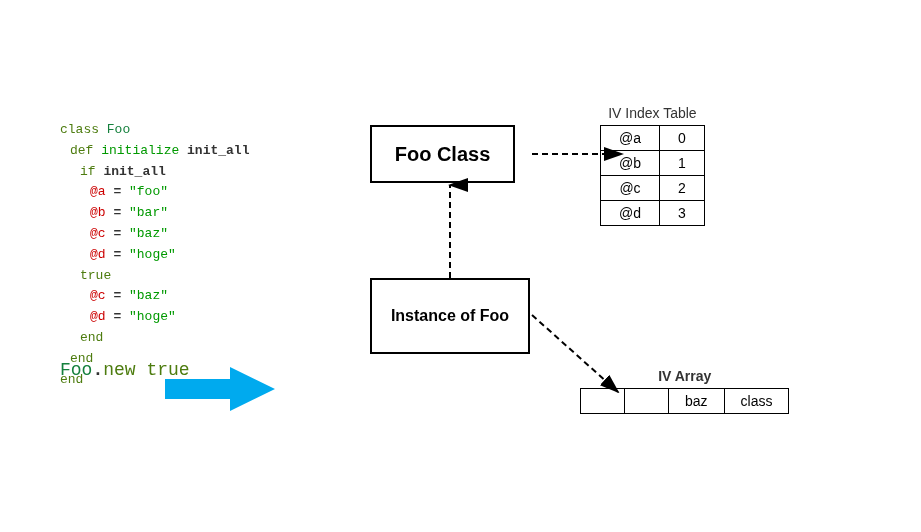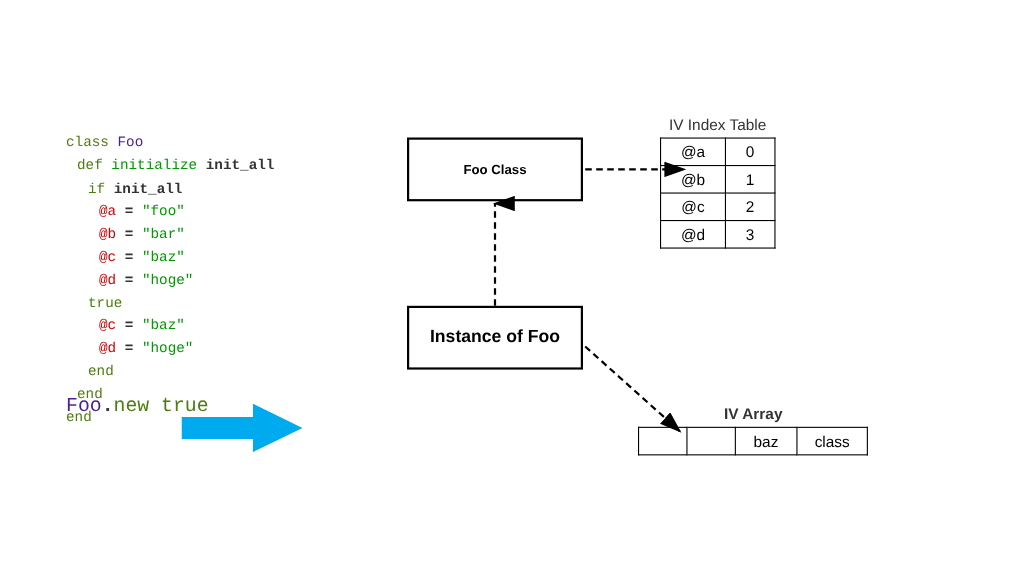--- a/index.html
+++ b/index.html
@@ -16,21 +16,21 @@
     #code-section {
       position: absolute;
       left: 60px;
       top: 120px;
       font-size: 13px;
       line-height: 1.6;
     }
     .code-blue { color: #4d7c0f; }
     .code-green { color: #009900; }
     .code-red { color: #cc0000; }
-    .code-teal { color: #4c1d95; }
+    .code-teal { color: #15803d; }
     .code-default { color: #333; font-weight: bold; }
     .code-indent1 { margin-left: 10px; }
     .code-indent2 { margin-left: 20px; }
     .code-indent3 { margin-left: 30px; }
 
     
     #bottom-code {
       position: absolute;
       left: 60px;
       top: 355px;
@@ -46,39 +46,39 @@
       width: 110px;
       height: 44px;
     }
 
     
     
     #foo-class-box {
       position: absolute;
       left: 370px;
       top: 125px;
-      width: 160px;
+      width: 145px;
       height: 58px;
       border: 2px solid #000;
       display: flex;
       align-items: center;
       justify-content: center;
-      font-size: 12px;
+      font-size: 20px;
       font-weight: bold;
       font-family: Arial, sans-serif;
       background: #fff;
     }
 
     
     #instance-box {
       position: absolute;
       left: 370px;
       top: 278px;
       width: 160px;
-      height: 58px;
+      height: 76px;
       border: 2px solid #000;
       display: flex;
       align-items: center;
       justify-content: center;
       font-size: 16px;
       font-weight: bold;
       font-family: Arial, sans-serif;
       background: #fff;
     }
 

